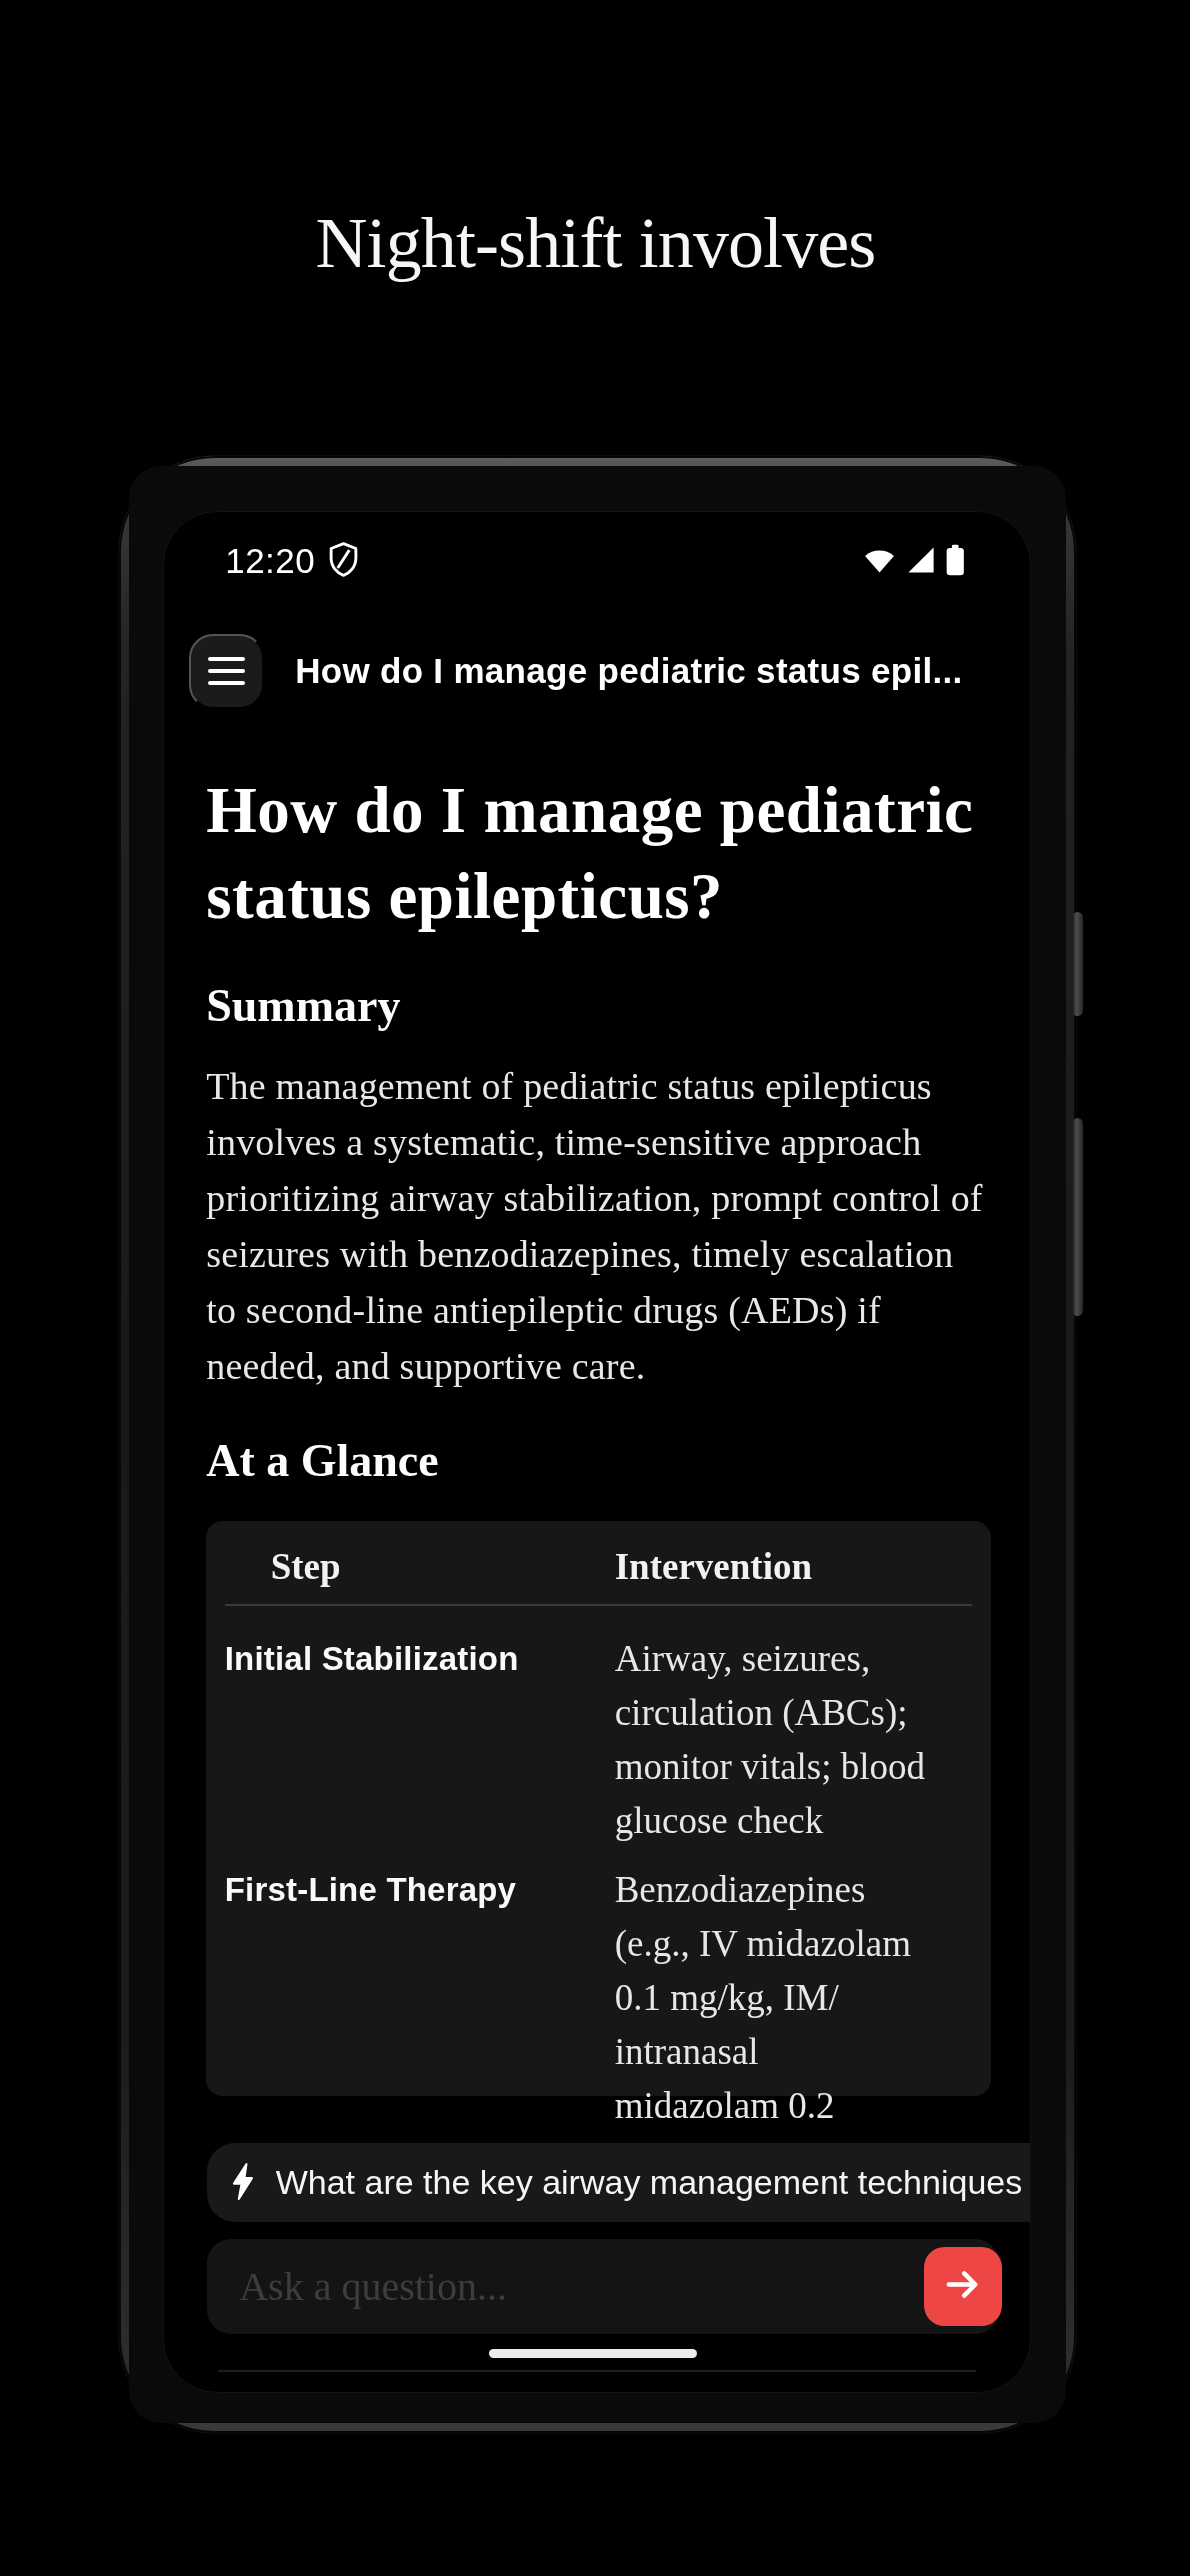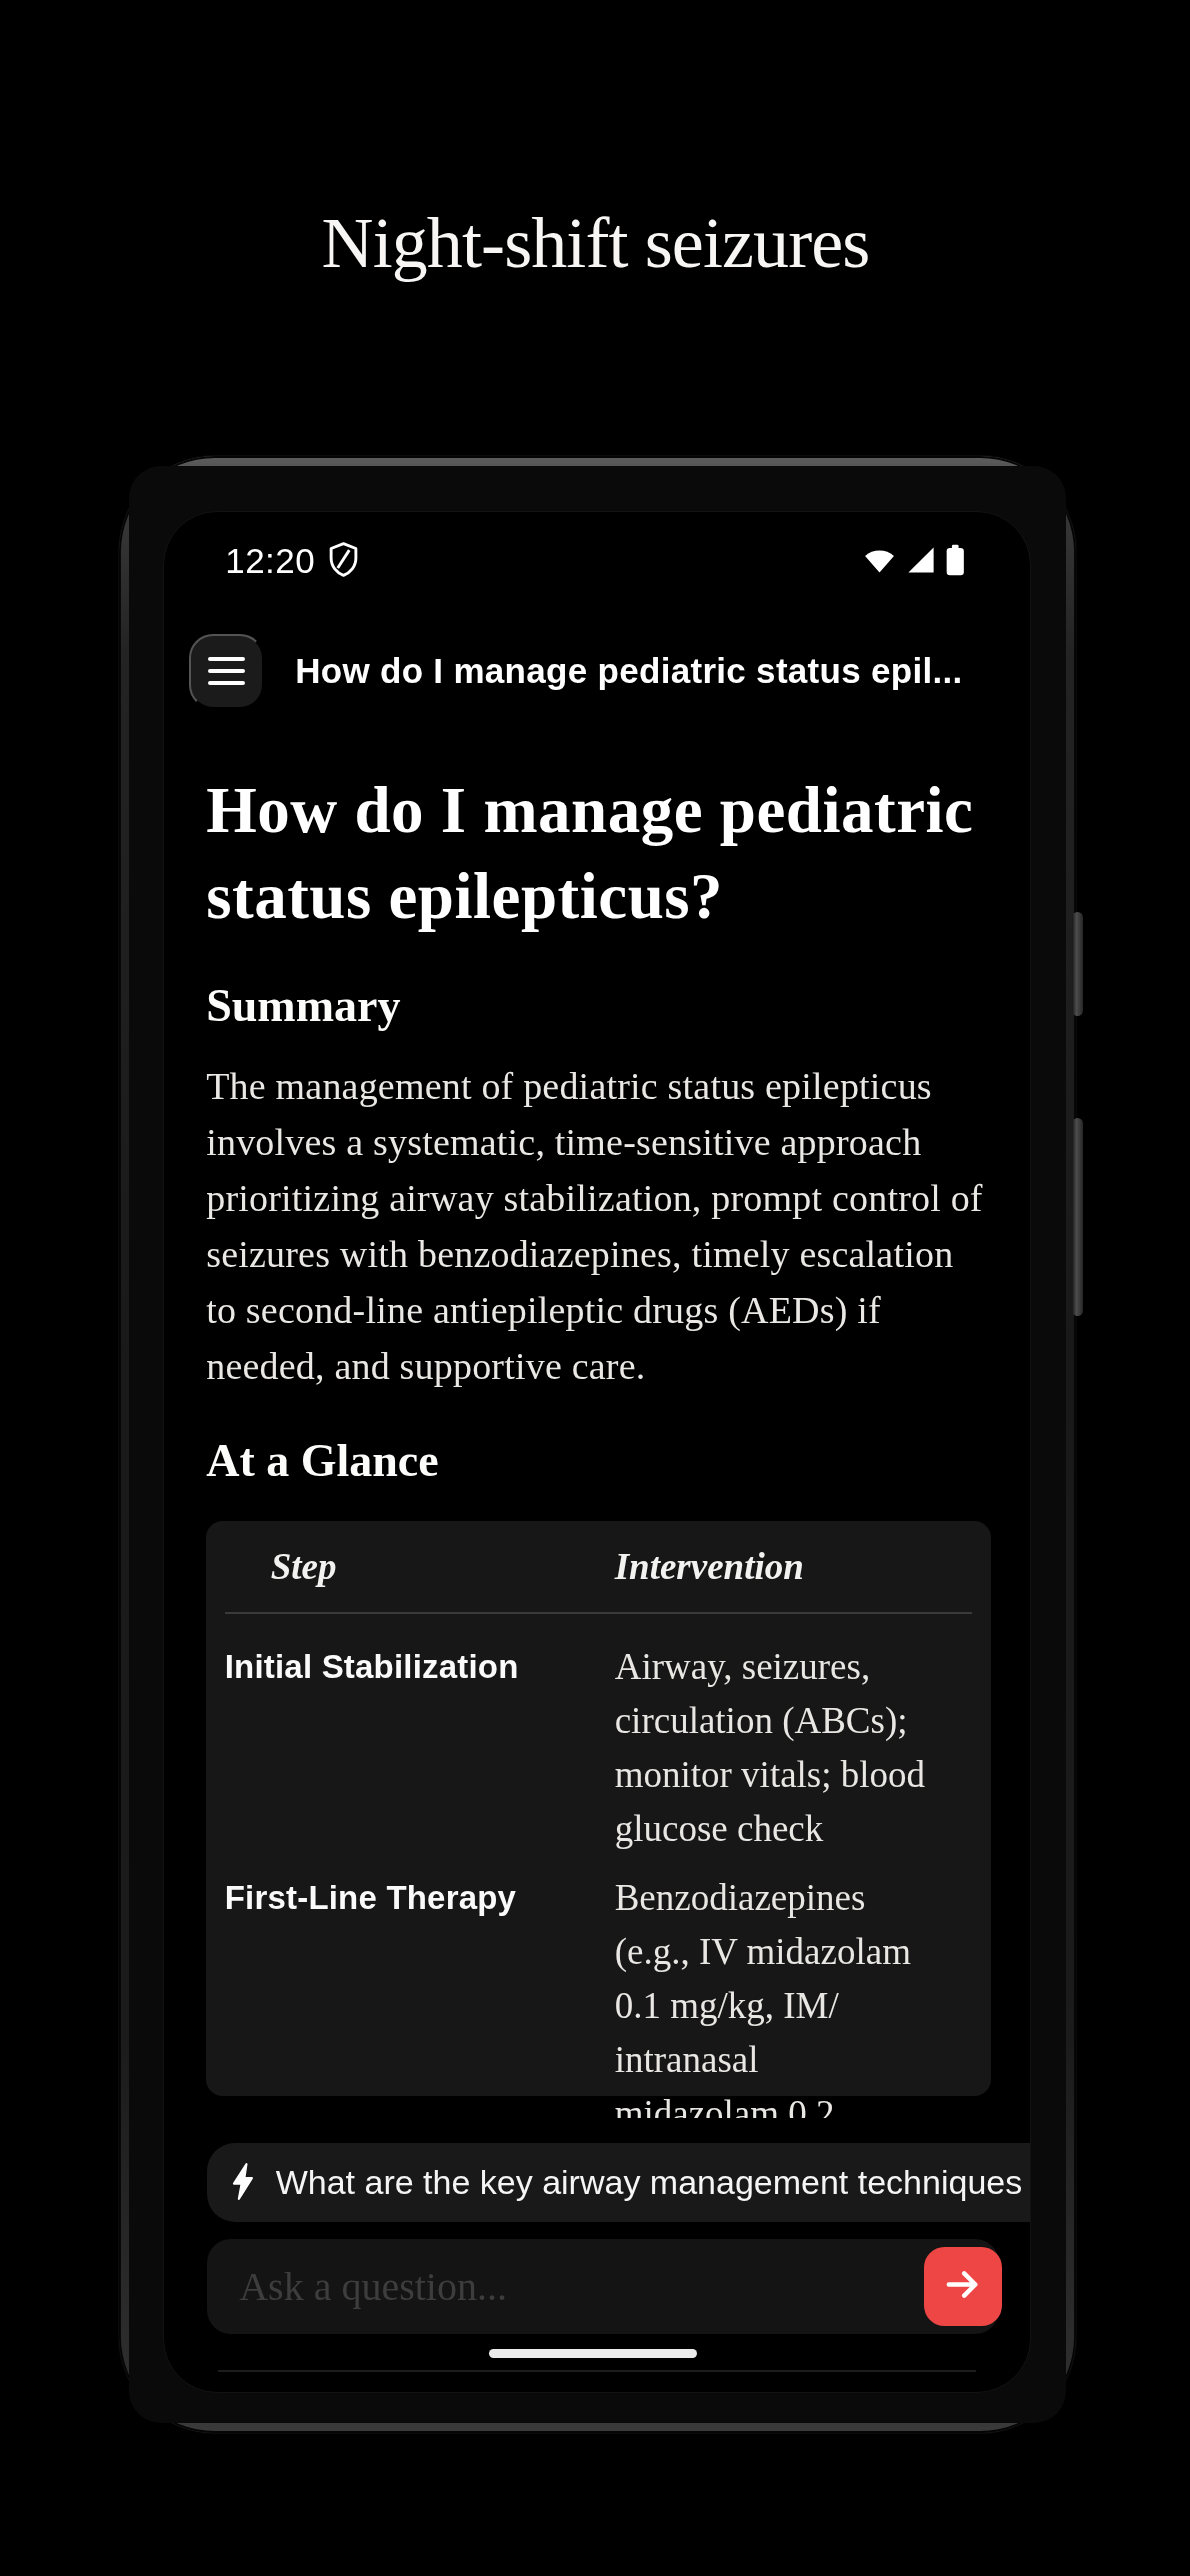--- a/index.html
+++ b/index.html
@@ -88,21 +88,21 @@
   }
   .summary-body {
     font-size:38px; line-height:56px; font-weight:400; color:#eae8e4;
     letter-spacing:0.2px;
   }
   .glance-card {
     margin-top:32px; background:#171717; border-radius:16.7px;
     padding:24px 18.5px 0 18.5px; height:575px;
   }
   .t-row { display:grid; grid-template-columns:390px 1fr; }
-  .t-head { padding-bottom:24px; border-bottom:2.8px solid #3a3a3a;font-style:italic; }
+  .t-head { padding-bottom:16px; border-bottom:2.8px solid #3a3a3a; }
   .t-head .t-cell { font-size:37px; font-weight:700; color:#f2f2f0; }
   .t-cell.c1 { padding-left:46px; }
   .t-body { padding-top:26px; }
   .t-row + .t-row { margin-top:15px; }
   .t-step {
     font-family:"Liberation Sans", sans-serif;
     font-size:33px; font-weight:700; color:#fafafa; padding-top:7.4px;
     letter-spacing:0.2px;
   }
   .t-val { font-size:37px; color:#e9e7e3; }
@@ -143,21 +143,21 @@
     width:208px; height:9.3px; border-radius:5.6px; background:#ebebeb;
   }
   .screen-bottom-line {
     position:absolute; bottom:19.5px; left:54px; right:54px; height:1.9px;
     background:#1d1d1d;
   }
 </style>
 </head>
 <body>
 
-<div class="hero-title">Night-shift seizures</div>
+<div class="hero-title">Night-shift involves</div>
 
 <div class="phone">
   <span class="side-btn power"></span>
   <span class="side-btn volume"></span>
   <div class="phone-inner">
     <div class="screen">
 
       <div class="statusbar">
         <div class="sb-left">
           <span class="sb-time">12:20</span>

